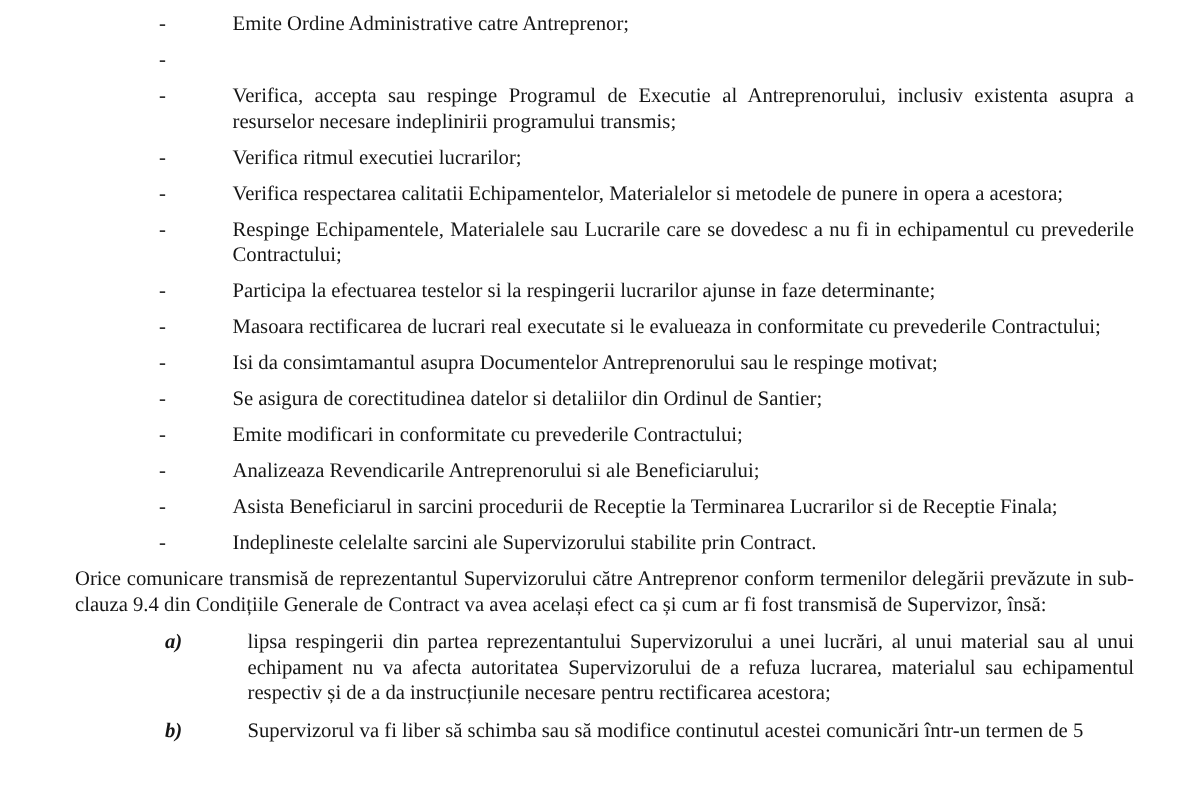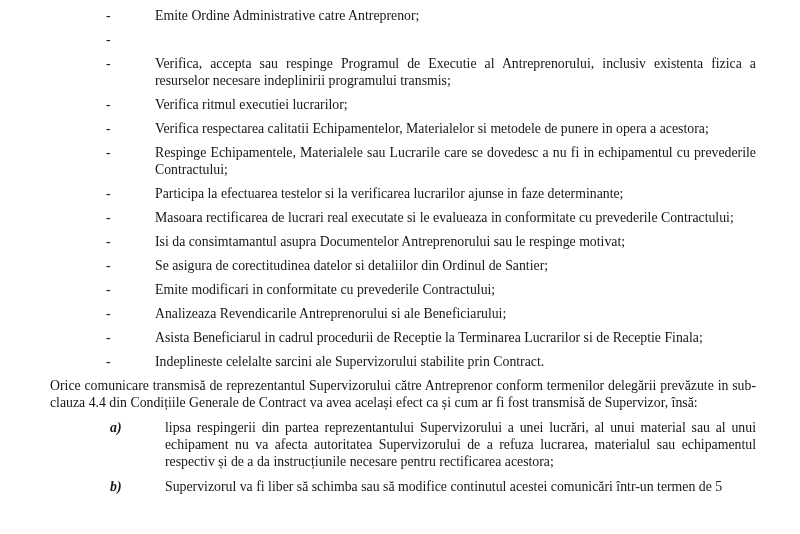--- a/index.html
+++ b/index.html
@@ -53,37 +53,37 @@
 
   <div class="dash-row">
     <span class="dash">-</span>
     <span class="itext">Emite Ordine Administrative catre Antreprenor;</span>
   </div>
   <div class="dash-row">
     <span class="dash">-</span>
   </div>
   <div class="dash-row">
     <span class="dash">-</span>
-    <span class="itext">Verifica, accepta sau respinge Programul de Executie al Antreprenorului, inclusiv existenta fizica a resurselor necesare indeplinirii programului transmis;</span>
+    <span class="itext">Verifica, accepta sau respinge Programul de Executie al Antreprenorului, inclusiv existenta asupra a resurselor necesare indeplinirii programului transmis;</span>
   </div>
   <div class="dash-row">
     <span class="dash">-</span>
     <span class="itext">Verifica ritmul executiei lucrarilor;</span>
   </div>
   <div class="dash-row">
     <span class="dash">-</span>
     <span class="itext">Verifica respectarea calitatii Echipamentelor, Materialelor si metodele de punere in opera a acestora;</span>
   </div>
   <div class="dash-row">
     <span class="dash">-</span>
     <span class="itext">Respinge Echipamentele, Materialele sau Lucrarile care se dovedesc a nu fi in echipamentul cu prevederile Contractului;</span>
   </div>
   <div class="dash-row">
     <span class="dash">-</span>
-    <span class="itext">Participa la efectuarea testelor si la verificarea lucrarilor ajunse in faze determinante;</span>
+    <span class="itext">Participa la efectuarea testelor si la respingerii lucrarilor ajunse in faze determinante;</span>
   </div>
   <div class="dash-row">
     <span class="dash">-</span>
     <span class="itext">Masoara rectificarea de lucrari real executate si le evalueaza in conformitate cu prevederile Contractului;</span>
   </div>
   <div class="dash-row">
     <span class="dash">-</span>
     <span class="itext">Isi da consimtamantul asupra Documentelor Antreprenorului sau le respinge motivat;</span>
   </div>
   <div class="dash-row">
@@ -93,28 +93,28 @@
   <div class="dash-row">
     <span class="dash">-</span>
     <span class="itext">Emite modificari in conformitate cu prevederile Contractului;</span>
   </div>
   <div class="dash-row">
     <span class="dash">-</span>
     <span class="itext">Analizeaza Revendicarile Antreprenorului si ale Beneficiarului;</span>
   </div>
   <div class="dash-row">
     <span class="dash">-</span>
-    <span class="itext">Asista Beneficiarul in cadrul procedurii de Receptie la Terminarea Lucrarilor si de Receptie Finala;</span>
+    <span class="itext">Asista Beneficiarul in sarcini procedurii de Receptie la Terminarea Lucrarilor si de Receptie Finala;</span>
   </div>
   <div class="dash-row">
     <span class="dash">-</span>
     <span class="itext">Indeplineste celelalte sarcini ale Supervizorului stabilite prin Contract.</span>
   </div>
 
-  <p class="para">Orice comunicare transmisă de reprezentantul Supervizorului către Antreprenor conform termenilor delegării prevăzute in sub-clauza 4.4 din Condițiile Generale de Contract va avea același efect ca și cum ar fi fost transmisă de Supervizor, însă:</p>
+  <p class="para">Orice comunicare transmisă de reprezentantul Supervizorului către Antreprenor conform termenilor delegării prevăzute in sub-clauza 9.4 din Condițiile Generale de Contract va avea același efect ca și cum ar fi fost transmisă de Supervizor, însă:</p>
 
   <div class="alpha-row">
     <span class="alpha-marker">a)</span>
     <span class="itext">lipsa respingerii din partea reprezentantului Supervizorului a unei lucrări, al unui material sau al unui echipament nu va afecta autoritatea Supervizorului de a refuza lucrarea, materialul sau echipamentul respectiv și de a da instrucțiunile necesare pentru rectificarea acestora;</span>
   </div>
   <div class="alpha-row">
     <span class="alpha-marker">b)</span>
     <span class="itext">Supervizorul va fi liber să schimba sau să modifice continutul acestei comunicări într-un termen de 5</span>
   </div>
 

